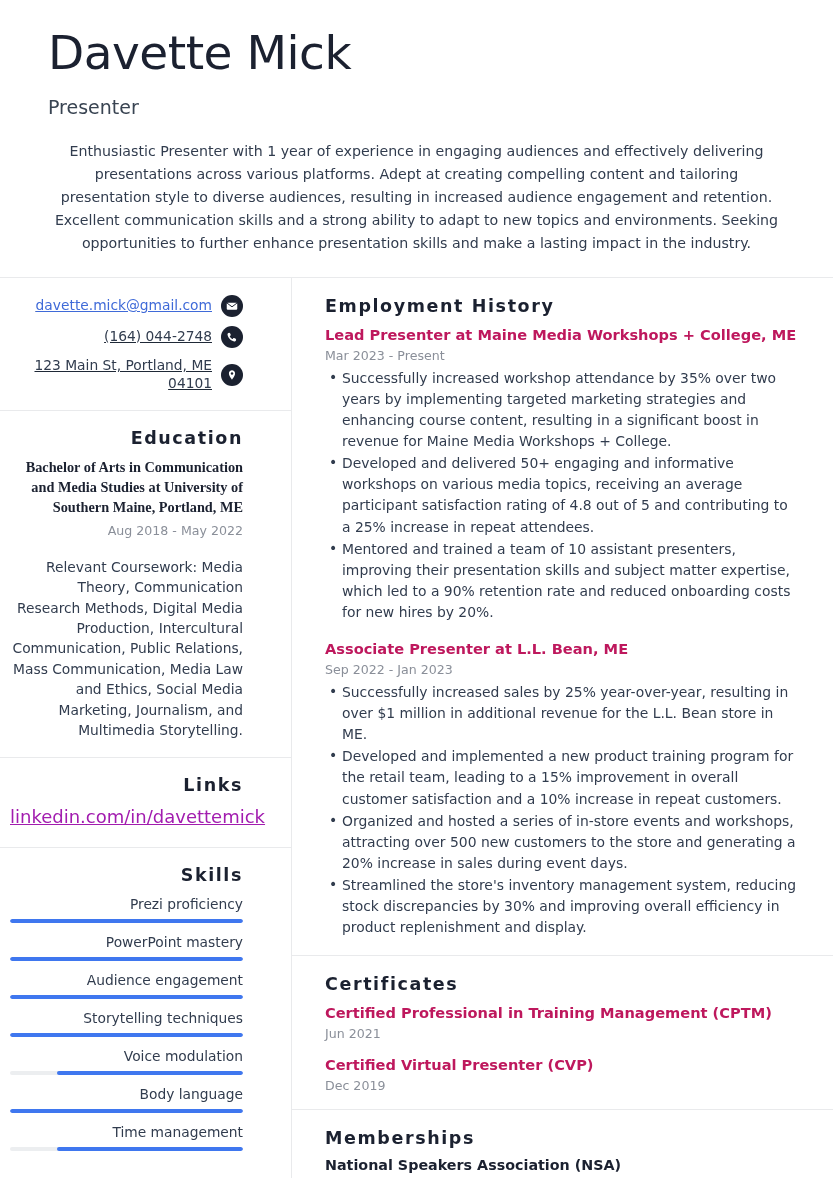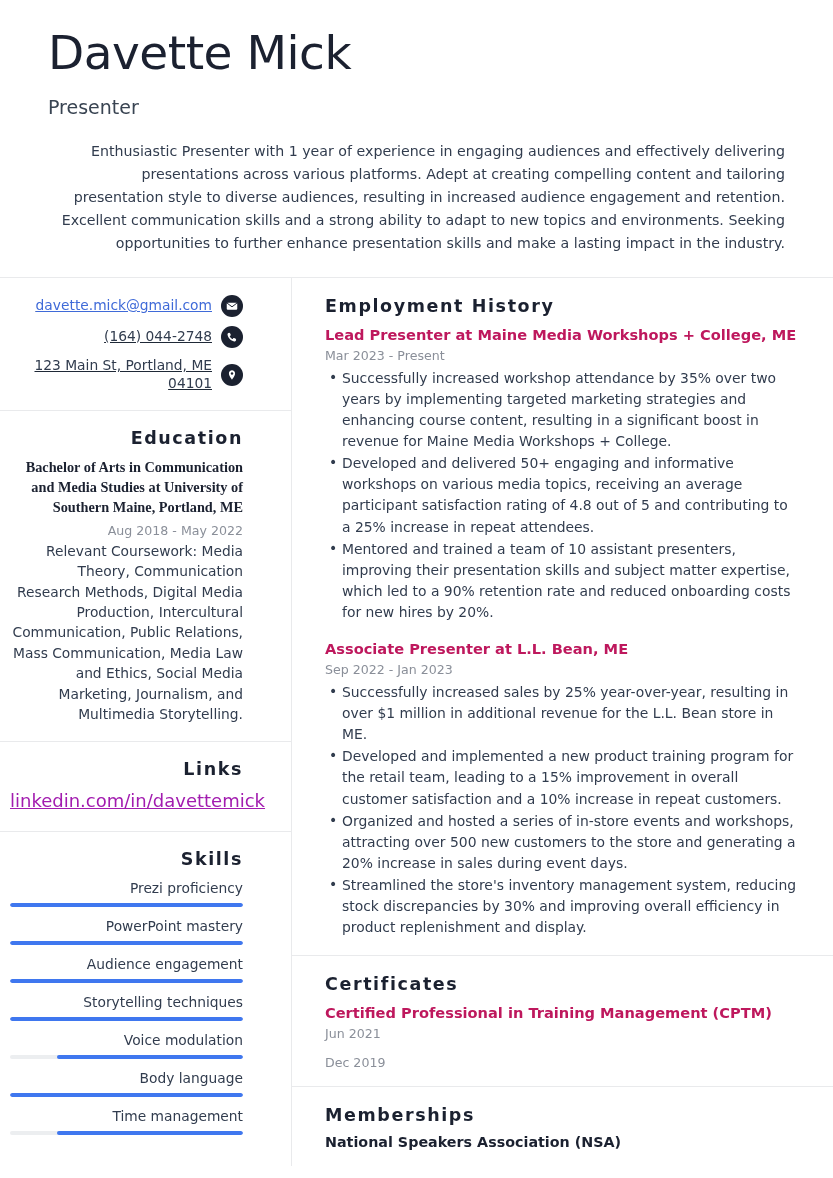--- a/index.html
+++ b/index.html
@@ -26,21 +26,21 @@
     font-size: 19px;
     font-weight: 400;
     color: #394452;
     margin-top: 16px;
   }
   .summary {
     margin: 22px 48px 0 48px;
     font-size: 14.2px;
     line-height: 1.62;
     color: #313c4e;
-    text-align: right;
+    text-align: center;
   }
 
   .hr-full {
     width: 100%;
     height: 1px;
     background: #e9eaec;
     margin-top: 22px;
   }
 
   
@@ -113,21 +113,21 @@
   }
   .edu-date {
     font-size: 12.6px;
     color: #8a8f99;
     margin-top: 5px;
   }
   .edu-desc {
     font-size: 13.8px;
     color: #313c4e;
     line-height: 1.48;
-    margin-top: 3px;
+    margin-top: 19px;
   }
 
   
   .link-item {
     font-size: 18px;
     color: #a21caf;
     text-decoration: underline;
     line-height: 1.4;
   }
 
@@ -332,20 +332,21 @@
         </div>
       </div>
 
       <div class="rsection">
         <div class="section-heading">Certificates</div>
         <div class="cert-entry">
           <div class="entry-title">Certified Professional in Training Management (CPTM)</div>
           <div class="entry-date">Jun 2021</div>
         </div>
         <div class="cert-entry">
+          <div class="entry-title">Certified Virtual Presenter (CVP)</div>
           <div class="entry-date">Dec 2019</div>
         </div>
       </div>
 
       <div class="rsection last">
         <div class="section-heading">Memberships</div>
         <div class="member-entry">National Speakers Association (NSA)</div>
 
       </div>
 

